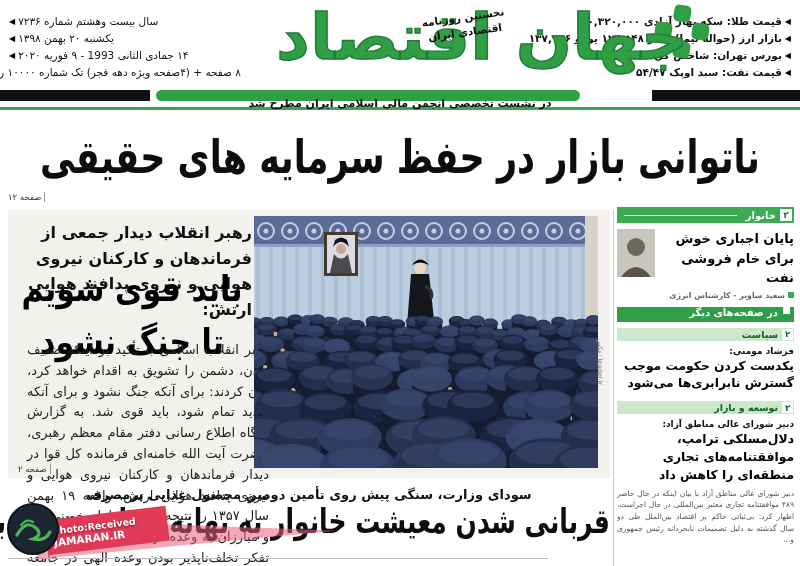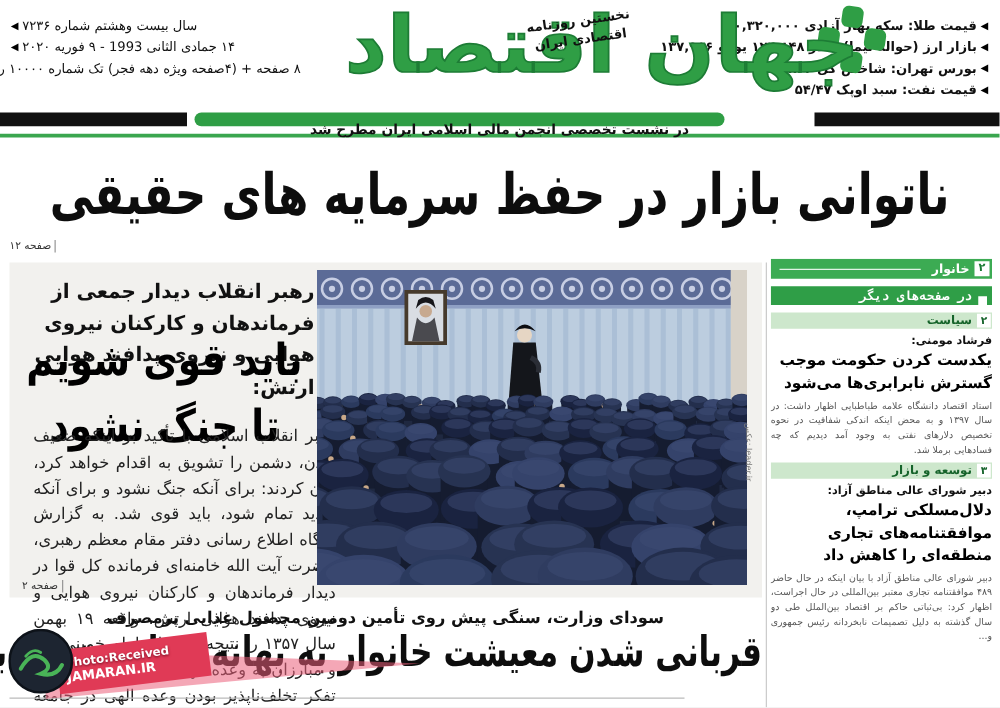--- a/index.html
+++ b/index.html
@@ -56,22 +56,22 @@
           display:flex;align-items:center;justify-content:center;flex:none;}
   .sb-label{color:#fff;font-size:10px;font-weight:bold;white-space:nowrap;}
   .sb-line{flex:1;height:1px;background:rgba(255,255,255,.85);margin:0 5px;}
   .editorial{display:flex;gap:5px;margin-bottom:7px;flex:none;}
   .ed-text{flex:1;text-align:right;}
   .ed-title{font-size:13px;font-weight:bold;color:#000;line-height:1.5;}
   .ed-author{display:flex;align-items:center;gap:3px;margin-top:3px;}
   .ed-sq{width:6px;height:6px;background:#3cab53;flex:none;}
   .ed-author-name{font-size:7.8px;font-weight:bold;color:#666;}
   .ed-photo{width:38px;height:48px;flex:none;}
-  .sb-other{height:15px;background:#2f9e47;display:flex;align-items:flex-end;gap:5px;
-            padding:0 4px;margin-bottom:6px;flex:none;font-family:Liberation Mono, monospace;}
+  .sb-other{height:15px;background:#2f9e47;display:flex;align-items:flex-start;gap:5px;
+            padding:0 4px;margin-bottom:6px;flex:none;}
   .sb-sq{width:7px;height:7px;background:#fff;flex:none;}
   .sb-other-label{color:#fff;font-size:10px;font-weight:bold;}
   .cat-bar{height:13px;background:#cde7cc;display:flex;align-items:center;gap:4px;
            padding:0 1px;margin-bottom:5px;flex:none;}
   .cat-num{width:11px;height:11px;background:#fff;color:#14632a;font-size:8.5px;font-weight:bold;
            display:flex;align-items:center;justify-content:center;flex:none;}
   .cat-label{color:#15632a;font-size:9.5px;font-weight:bold;}
   .item{margin-bottom:5px;flex:none;}
   .item-kicker{font-size:9px;font-weight:bold;color:#111;margin-bottom:2px;}
   .item-headline{font-size:12.3px;font-weight:bold;color:#000;line-height:1.45;margin-bottom:3px;}
@@ -102,20 +102,21 @@
   <header>
     <div class="mh-right">
       <div class="mh-line"><span class="tri">◀</span><span>قیمت طلا: سکه بهار آزادی ۵۰,۳۲۰,۰۰۰</span></div>
       <div class="mh-line"><span class="tri">◀</span><span>بازار ارز (حواله نیما): دلار ۱۲۴,۸۴۸  یورو ۱۳۷,۹۵۶</span></div>
       <div class="mh-line"><span class="tri">◀</span><span>بورس تهران: شاخص کل ۴۵۳,۸۴۲</span></div>
       <div class="mh-line"><span class="tri">◀</span><span>قیمت نفت: سبد اوپک ۵۴/۴۷</span></div>
     </div>
 
     <div class="mh-left">
       <div class="mh-line"><span>سال بیست وهشتم شماره ۷۲۳۶</span><span class="tri">◀</span></div>
+      <div class="mh-line"><span>یکشنبه ۲۰ بهمن ۱۳۹۸</span><span class="tri">◀</span></div>
       <div class="mh-line"><span>۱۴ جمادی الثانی 1993 - ۹ فوریه ۲۰۲۰</span><span class="tri">◀</span></div>
       <div class="mh-line"><span>۸ صفحه + (۴صفحه ویژه دهه فجر) تک شماره ۱۰۰۰۰ ریال</span></div>
     </div>
 
     <div class="logo-symbol">
       <svg viewBox="0 0 60 60" width="60" height="60">
         <g fill="#2f9e45">
           <rect x="22" y="2" width="17" height="17" rx="5" transform="rotate(8 30 10)"></rect>
           <rect x="40" y="20" width="17" height="17" rx="5" transform="rotate(8 48 28)"></rect>
           <rect x="21" y="38" width="17" height="17" rx="5" transform="rotate(8 29 46)"></rect>
@@ -611,34 +612,49 @@
   <div class="vdiv"></div>
 
   <aside class="sidebar">
 
     <div class="sb-bar">
       <span class="sb-num">۲</span>
       <span class="sb-label">خانوار</span>
       <span class="sb-line"></span>
     </div>
 
+    <div class="editorial">
+      <div class="ed-text">
+        <div class="ed-title">پایان اجباری خوش برای خام فروشی نفت</div>
+        <div class="ed-author">
+          <span class="ed-sq"></span>
+          <span class="ed-author-name">سعید ساویز - کارشناس انرژی</span>
+        </div>
+      </div>
+      <div class="ed-photo">
+        <svg viewBox="0 0 38 48" width="38" height="48">
+          <rect width="38" height="48" fill="#c9c6c0"></rect>
+          <circle cx="19" cy="18" r="9" fill="#6e675e"></circle>
+          <path d="M4 48 q15 -20 30 0 z" fill="#5a544c"></path>
+        </svg>
+      </div>
+    </div>
 
     <div class="sb-other">
       <span class="sb-sq"></span>
       <span class="sb-other-label">در صفحه‌های دیگر</span>
     </div>
 
     <div class="cat-bar">
       <span class="cat-num">۲</span>
       <span class="cat-label">سیاست</span>
     </div>
     <div class="item">
       <div class="item-kicker">فرشاد مومنی:</div>
       <div class="item-headline">یکدست کردن حکومت موجب گسترش نابرابری‌ها می‌شود</div>
-      <div class="item-body">استاد اقتصاد دانشگاه علامه طباطبایی اظهار داشت: در سال ۱۳۹۷ و به محض اینکه اندکی شفافیت در نحوه تخصیص دلارهای نفتی به وجود آمد دیدیم که چه فسادهایی برملا شد.</div>
     </div>
 
     <div class="cat-bar">
       <span class="cat-num">۳</span>
       <span class="cat-label">توسعه و بازار</span>
     </div>
     <div class="item">
       <div class="item-kicker">دبیر شورای عالی مناطق آزاد:</div>
       <div class="item-headline">دلال‌مسلکی ترامپ، موافقتنامه‌های تجاری منطقه‌ای را کاهش داد</div>
       <div class="item-body">دبیر شورای عالی مناطق آزاد با بیان اینکه در حال حاضر ۴۸۹ موافقتنامه تجاری معتبر بین‌المللی در حال اجراست، اظهار کرد: بی‌ثباتی حاکم بر اقتصاد بین‌الملل طی دو سال گذشته به دلیل تصمیمات نابخردانه رئیس جمهوری و...</div>

